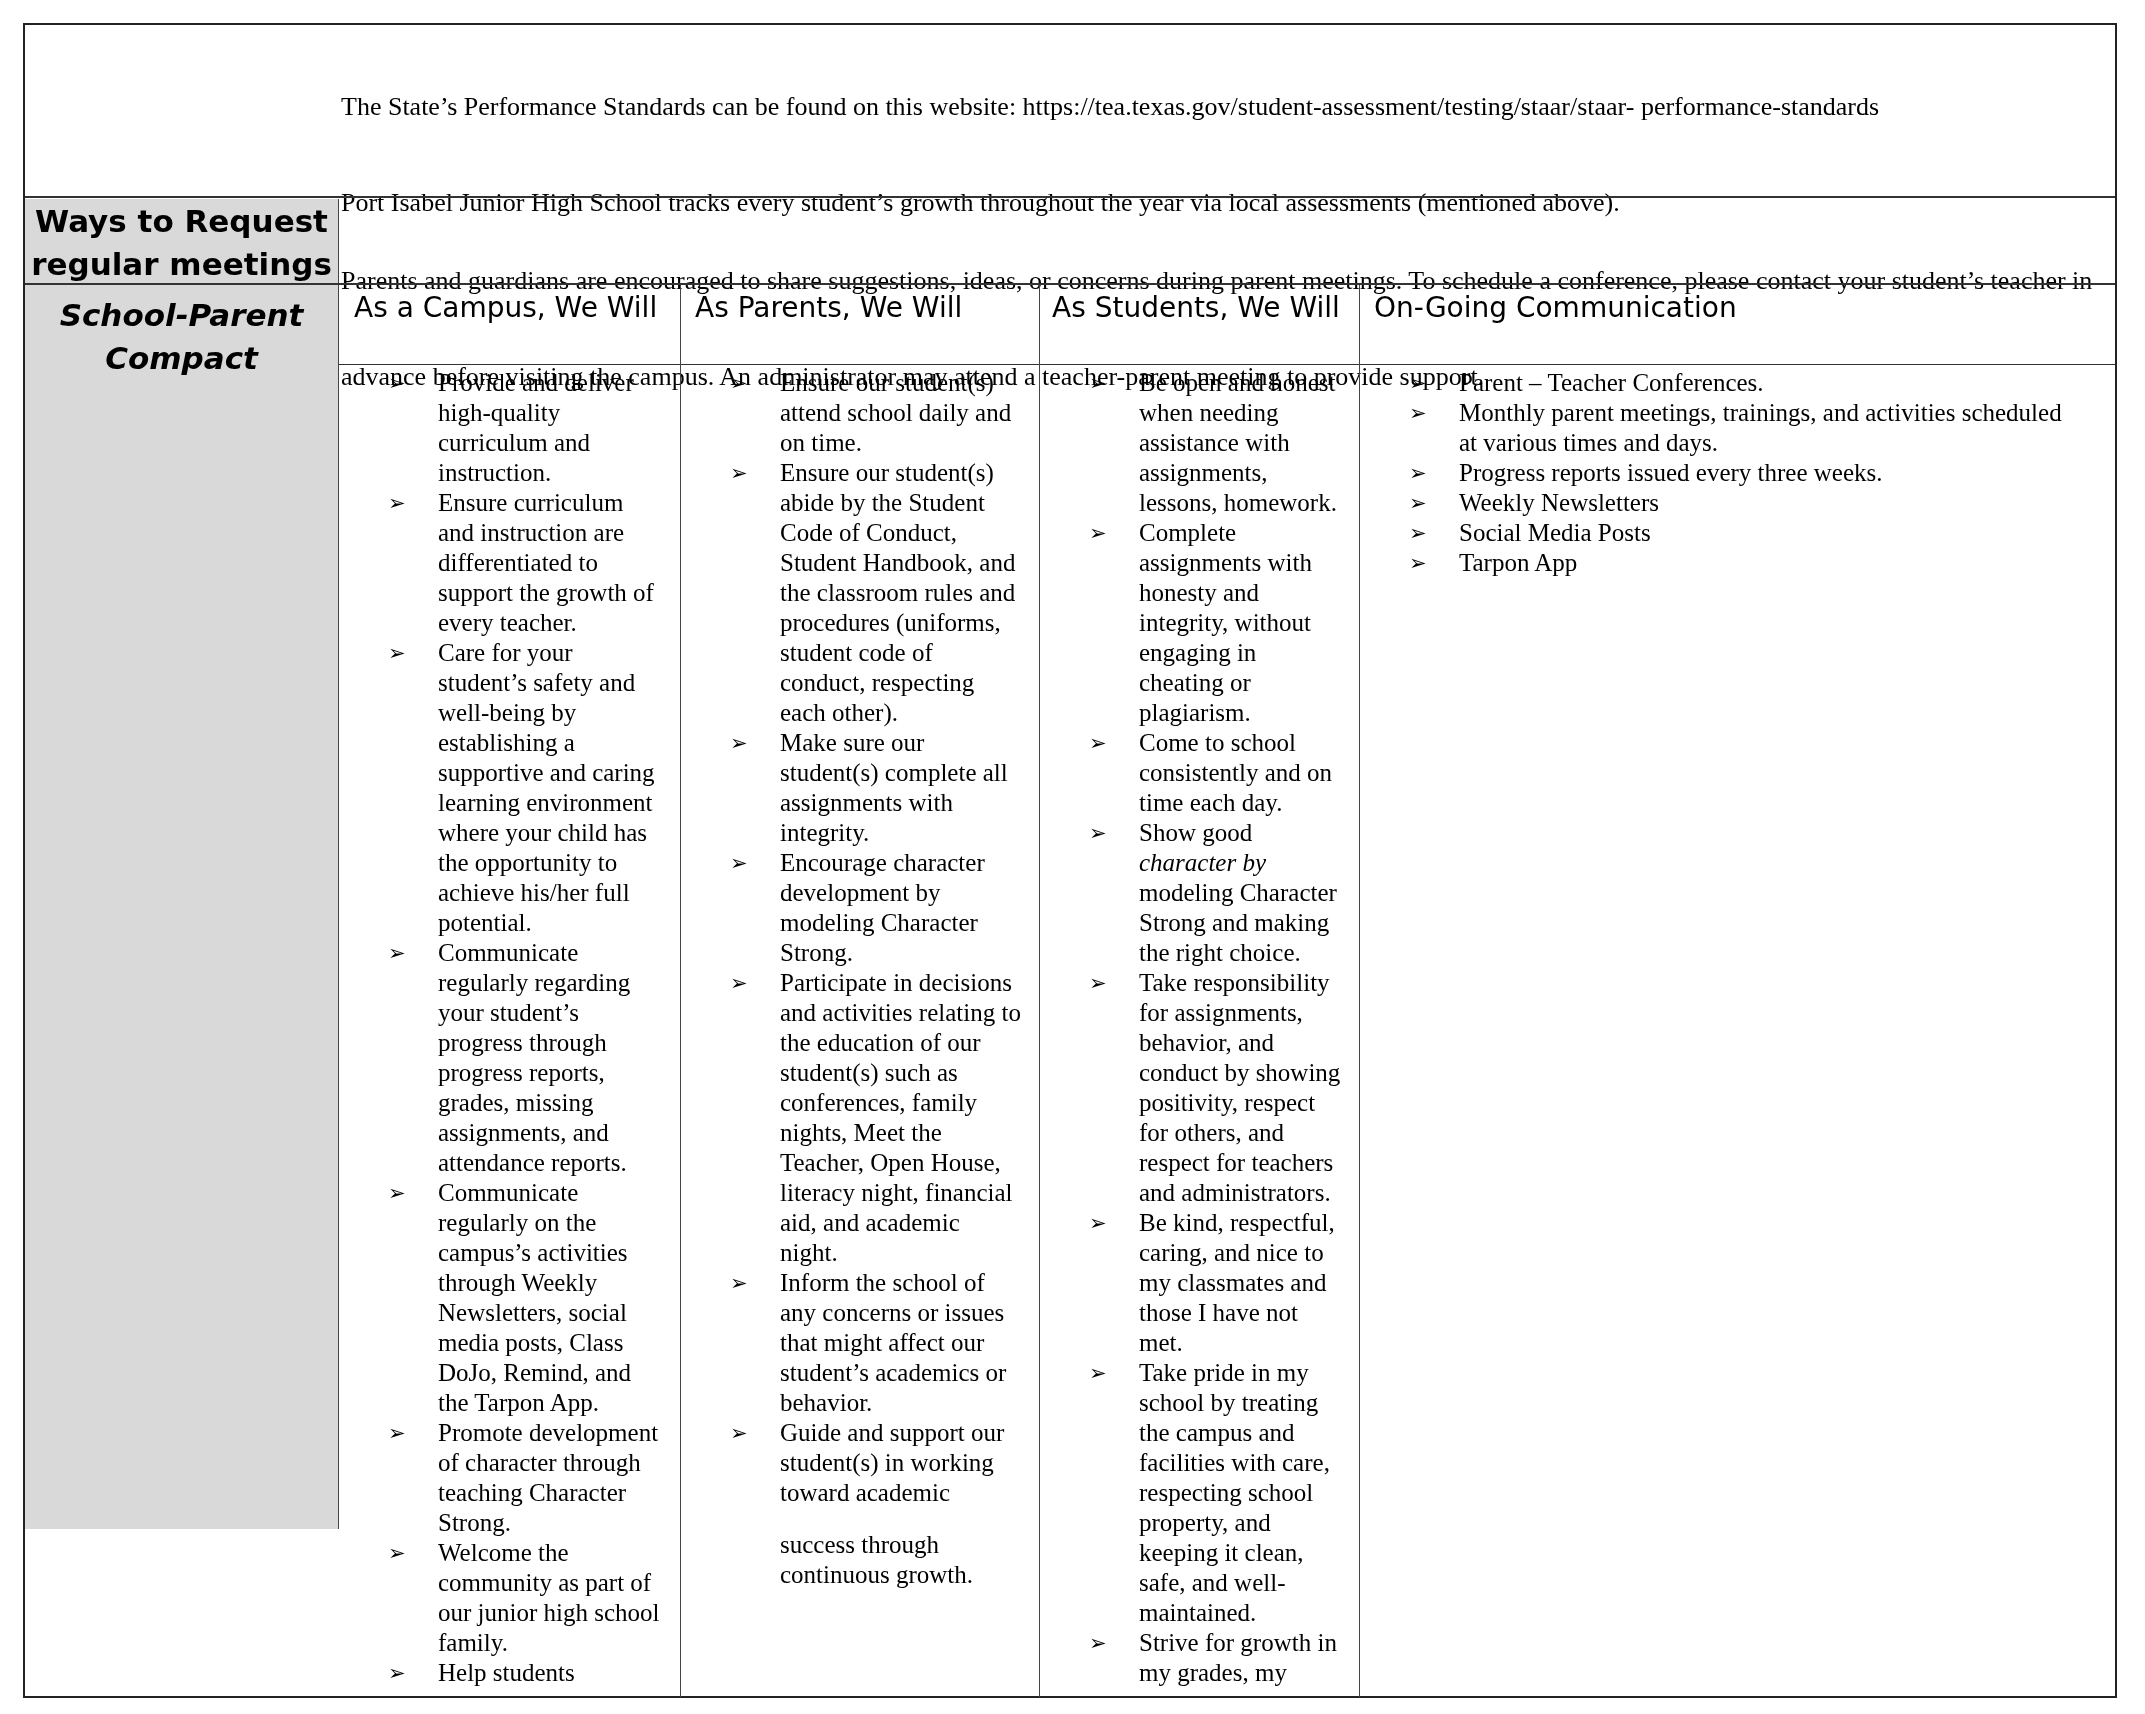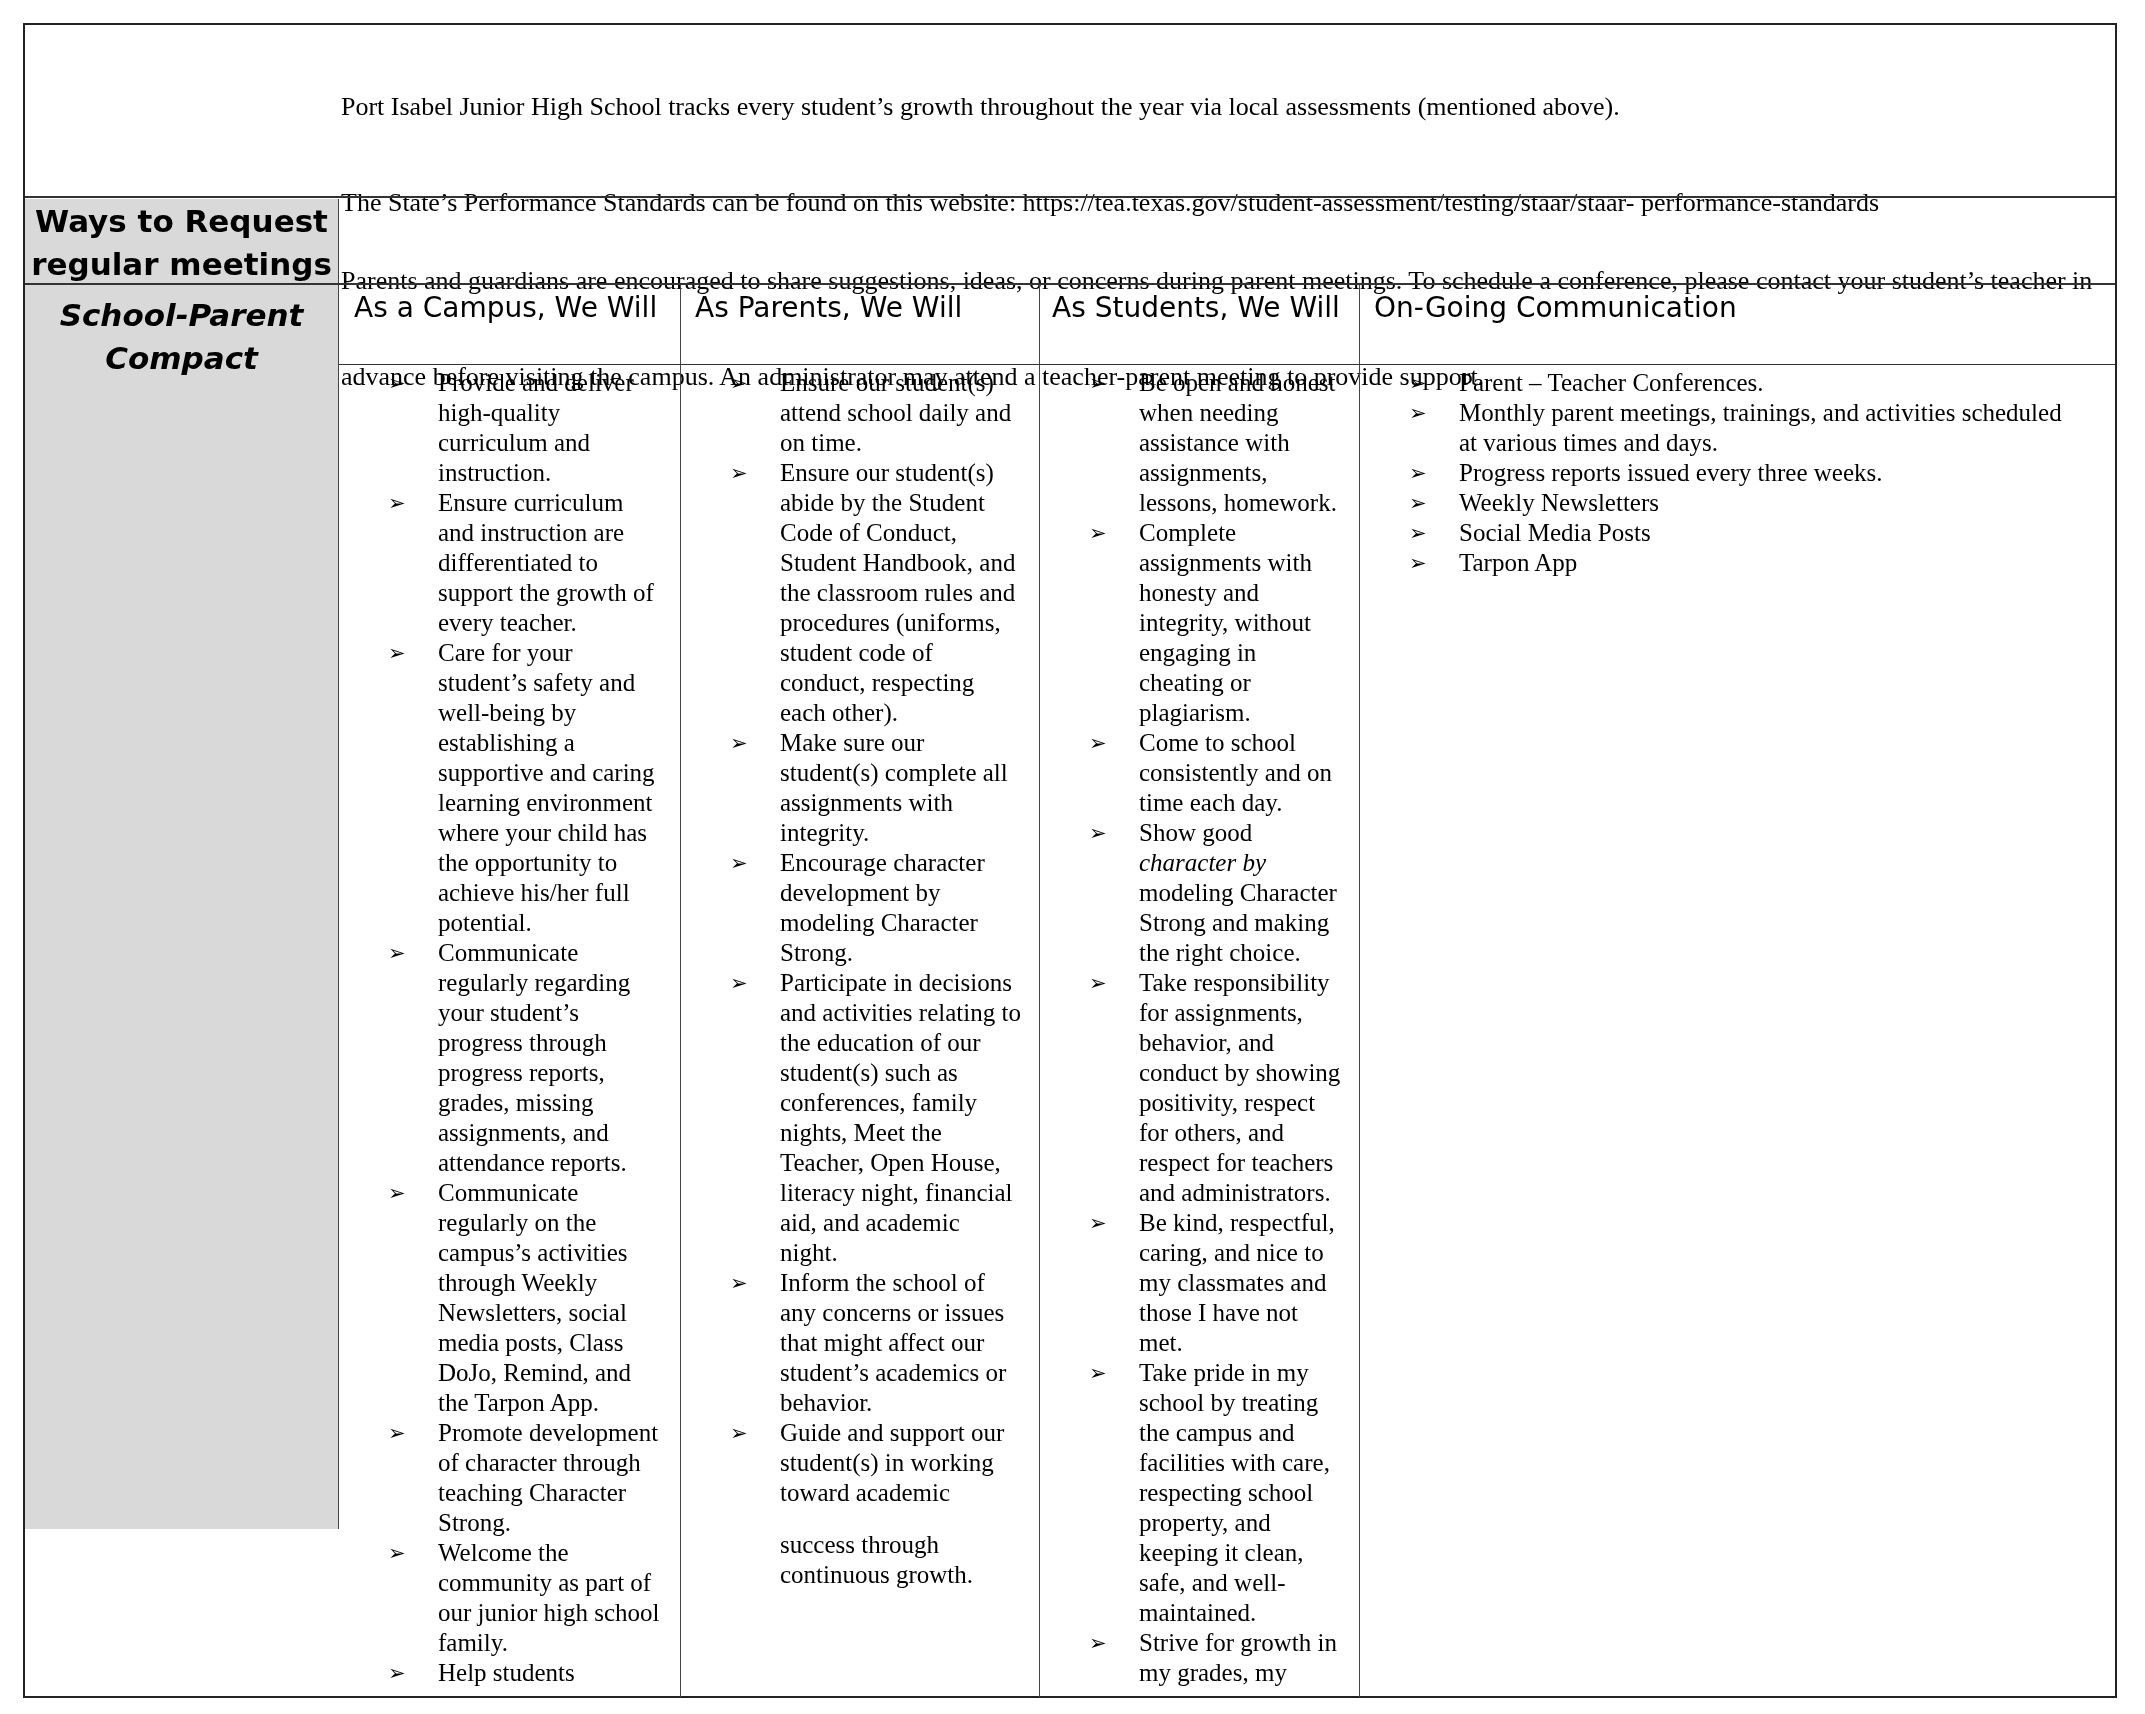--- a/index.html
+++ b/index.html
@@ -27,22 +27,22 @@
       font-family: "Liberation Serif", serif; font-size: 25px; line-height: 30px; color: #000; }
     .list li { position: relative; padding-left: 0; }
     .bullet { position: absolute; font-size: 21px; }
   </style>
 </head>
 <body>
 
 <div class="tbl" id="tbl">
 
   <div class="row-text" style="left:316px; top:1.7px; width:1773px;">
+    <div>The State’s Performance Standards can be found on this website: https://tea.texas.gov/student-assessment/testing/staar/staar- performance-standards</div>
     <div>Port Isabel Junior High School tracks every student’s growth throughout the year via local assessments (mentioned above).</div>
-    <div>The State’s Performance Standards can be found on this website: https://tea.texas.gov/student-assessment/testing/staar/staar- performance-standards</div>
   </div>
   <div class="hline" style="top:171px;"></div>
 
   <div class="label-col" style="left:0; top:174px; width:314px; height:86px; padding-top:0.9px;">
     <div>Ways to Request</div>
     <div>regular meetings</div>
   </div>
   <div class="row-text" style="left:316px; top:176px; width:1773px;">
     <div>Parents and guardians are encouraged to share suggestions, ideas, or concerns during parent meetings. To schedule a conference, please contact your student’s teacher in</div>
     <div>advance before visiting the campus. An administrator may attend a teacher-parent meeting to provide support.</div>

